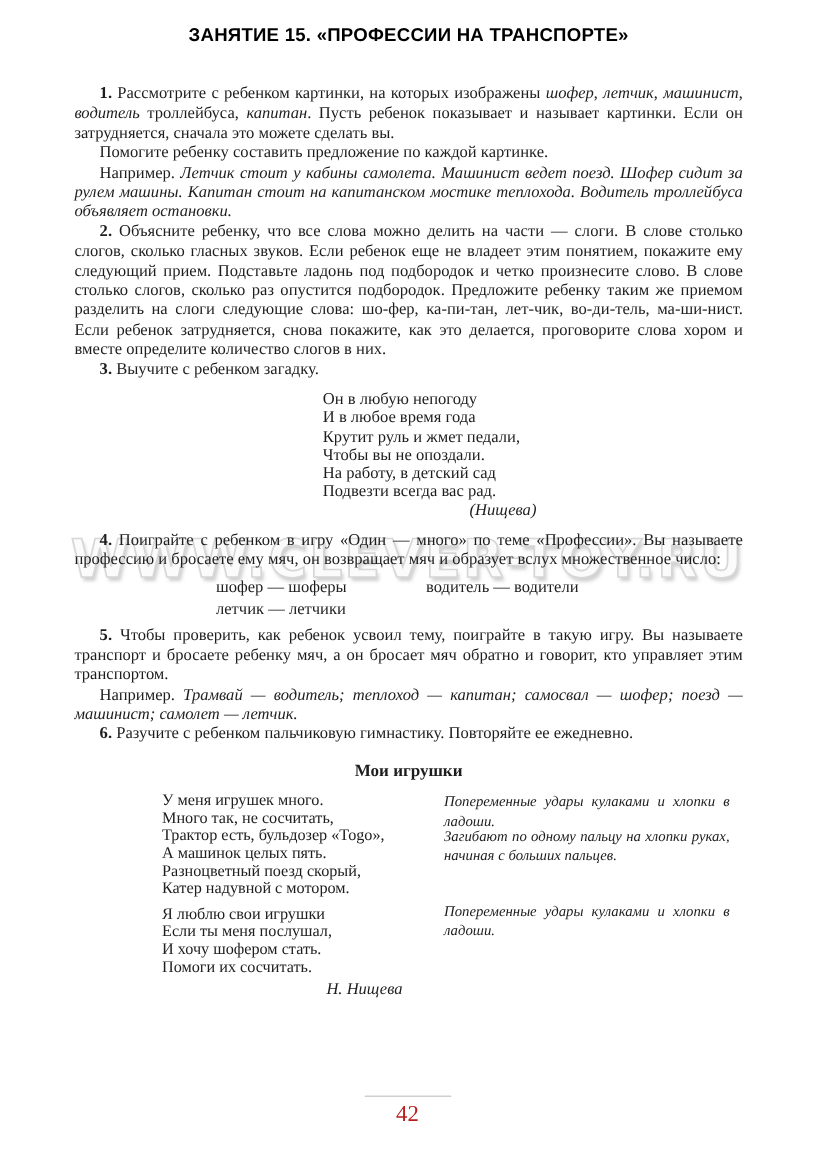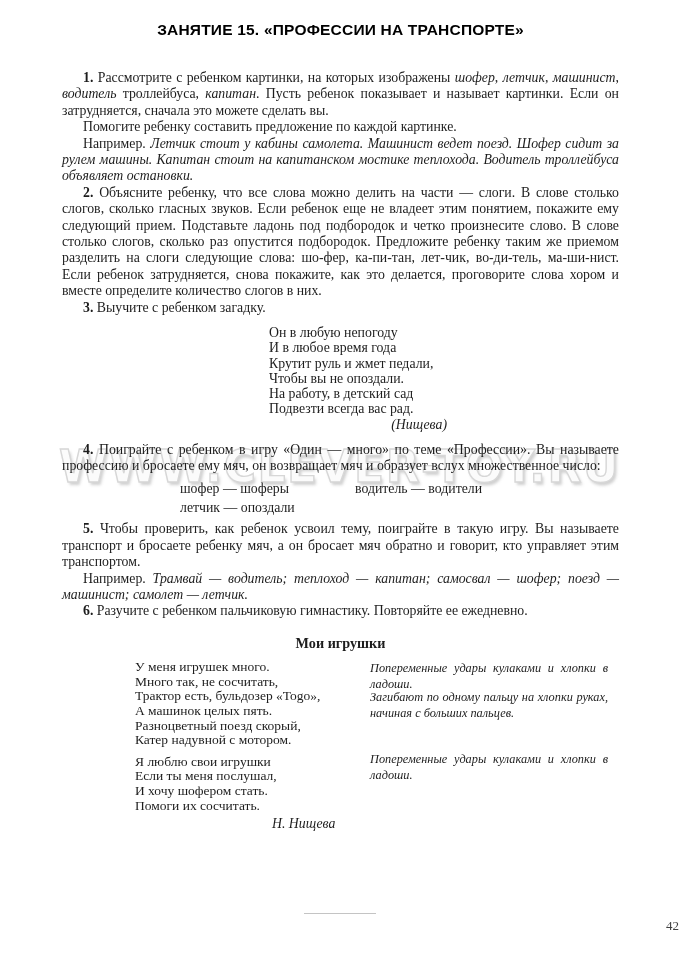--- a/index.html
+++ b/index.html
@@ -101,21 +101,21 @@
     top:913px; left:0;
     width:679px;
     text-align:center;
     z-index:2;
   }
   .footer-rule {
     width:72px; height:1px;
     background:#c4c4c4;
     margin:0 auto 4px auto;
   }
-  .footer-num { font-size:13px; color:#404040;text-align:right; }
+  .footer-num { font-size:19px; color:#b91c1c; }
 </style>
 </head>
 <body>
 
 <div class="page">
 
   <div class="watermark">WWW.CLEVER-TOY.RU</div>
 
   <div class="content">
 
@@ -141,21 +141,21 @@
         <div>На работу, в детский сад</div>
         <div>Подвезти всегда вас рад.</div>
         <div class="riddle-answer">(Нищева)</div>
       </div>
 
       <p class="para"><span class="num">4.</span><span> Поиграйте с ребенком в игру «Один — много» по теме «Профессии». Вы называете профессию и бросаете ему мяч, он возвращает мяч и образует вслух множественное число:</span></p>
 
       <div class="pairs">
         <div class="col1">
           <div>шофер — шоферы</div>
-          <div>летчик — опоздали</div>
+          <div>летчик — летчики</div>
         </div>
         <div class="col2">
           <div>водитель — водители</div>
         </div>
       </div>
 
       <p class="para"><span class="num">5.</span><span> Чтобы проверить, как ребенок усвоил тему, поиграйте в такую игру. Вы называете транспорт и бросаете ребенку мяч, а он бросает мяч обратно и говорит, кто управляет этим транспортом.</span></p>
 
       <p class="para"><span>Например. </span><span class="ital">Трамвай — водитель; теплоход — капитан; самосвал — шофер; поезд — машинист; самолет — летчик.</span></p>
 

